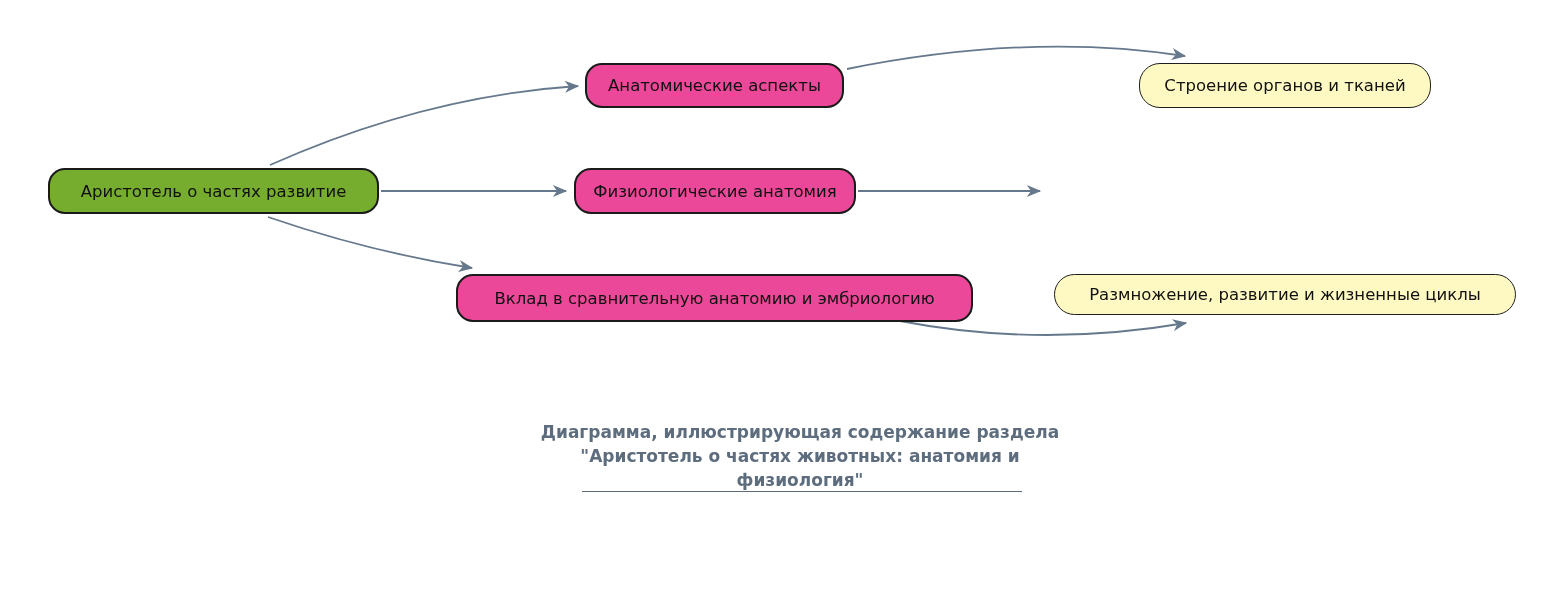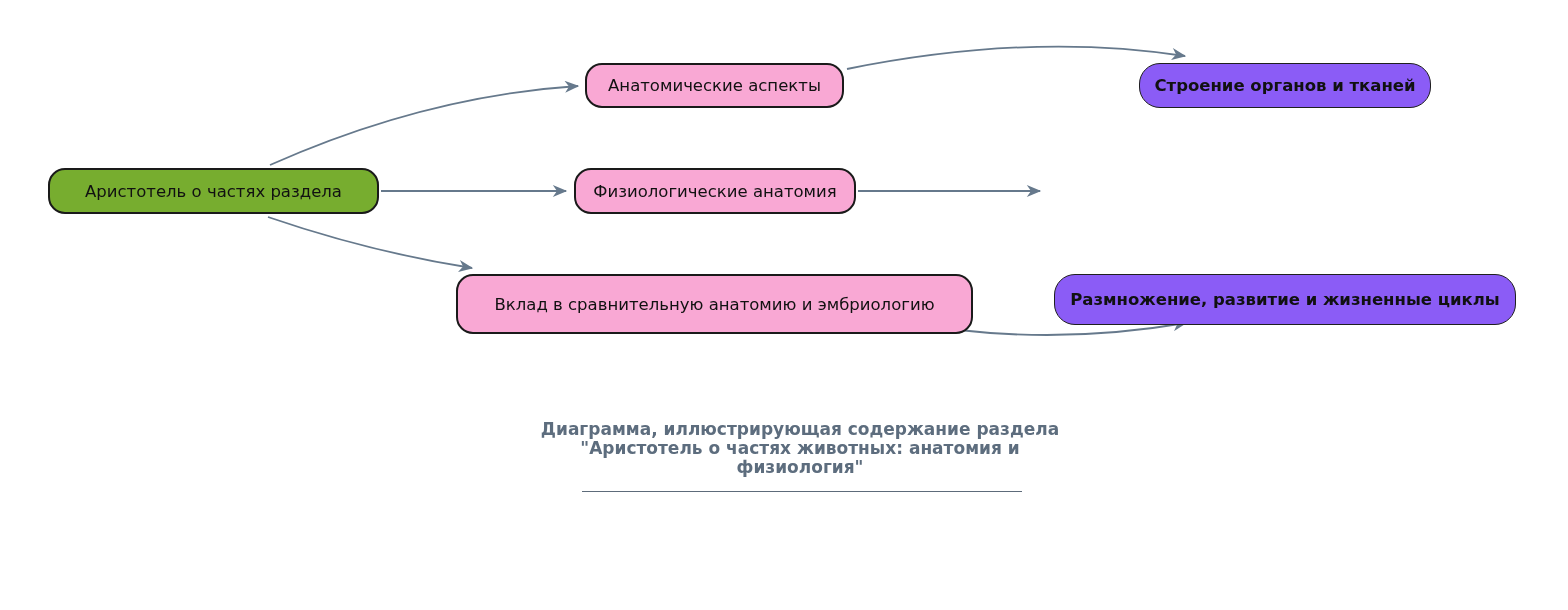--- a/index.html
+++ b/index.html
@@ -34,46 +34,45 @@
     text-align: center;
     white-space: nowrap;
   }
   .node-root {
     left: 48px; top: 168px; width: 331px; height: 46px;
     background: #77ad2f;
     border: 2px solid #1a1a1a;
     border-radius: 17px;
   }
   .node-branch {
-    background: #f9a8d4;
+    background: #ec4899;
     border: 2px solid #1a1a1a;
     border-radius: 17px;
   }
   .node-anatomy      { left: 585px;  top: 63px;  width: 259px; height: 45px; }
   .node-physiology   { left: 574px;  top: 168px; width: 282px; height: 46px; }
-  .node-contribution { left: 456px;  top: 274px; width: 517px; height: 60px; }
+  .node-contribution { left: 456px;  top: 274px; width: 517px; height: 48px; }
   .node-leaf {
-    background: #8b5cf6;
+    background: #fef9c3;
     border: 1.5px solid #1f1f1f;
     border-radius: 21px;
-    font-weight: bold;
   }
   .node-structure    { left: 1139px; top: 63px;  width: 292px; height: 45px; }
   .node-functions    { left: 1052px; top: 168px; width: 467px; height: 46px; }
-  .node-reproduction { left: 1054px; top: 274px; width: 462px; height: 51px; }
+  .node-reproduction { left: 1054px; top: 274px; width: 462px; height: 41px; }
 
   .caption {
     position: absolute;
     left: 400px;
     top: 420px;
     width: 800px;
     text-align: center;
     font-weight: bold;
     font-size: 17px;
-    line-height: 19px;
+    line-height: 24px;
     color: #5d6d7e;
     white-space: pre-line;
   }
   .separator {
     position: absolute;
     left: 582px;
     top: 491px;
     width: 440px;
     height: 0;
     border-top: 1.5px solid #5d6b7a;
@@ -100,21 +99,21 @@
       </marker>
     </defs>
     <path d="M 270 165 Q 425 96 578 86" fill="none" stroke-width="1.8" marker-end="url(#arrowhead)" stroke="#66798c"></path>
     <path d="M 381 191 L 566 191" fill="none" stroke-width="1.8" marker-end="url(#arrowhead)" stroke="#66798c"></path>
     <path d="M 268 217 Q 370 252 472 268" fill="none" stroke-width="1.8" marker-end="url(#arrowhead)" stroke="#66798c"></path>
     <path d="M 847 69 Q 1030 32 1185 56" fill="none" stroke-width="1.8" marker-end="url(#arrowhead)" stroke="#66798c"></path>
     <path d="M 858 191 L 1040 191" fill="none" stroke-width="1.8" marker-end="url(#arrowhead)" stroke="#66798c"></path>
     <path d="M 900 321 Q 1040 348 1186 323" fill="none" stroke-width="1.8" marker-end="url(#arrowhead)" stroke="#66798c"></path>
   </svg>
 
-  <div class="node node-root">Аристотель о частях раздела</div>
+  <div class="node node-root">Аристотель о частях развитие</div>
 
   <div class="node node-branch node-anatomy">Анатомические аспекты</div>
 
   <div class="node node-branch node-physiology">Физиологические анатомия</div>
 
   <div class="node node-branch node-contribution">Вклад в сравнительную анатомию и эмбриологию</div>
 
   <div class="node node-leaf node-structure">Строение органов и тканей</div>
 
 

